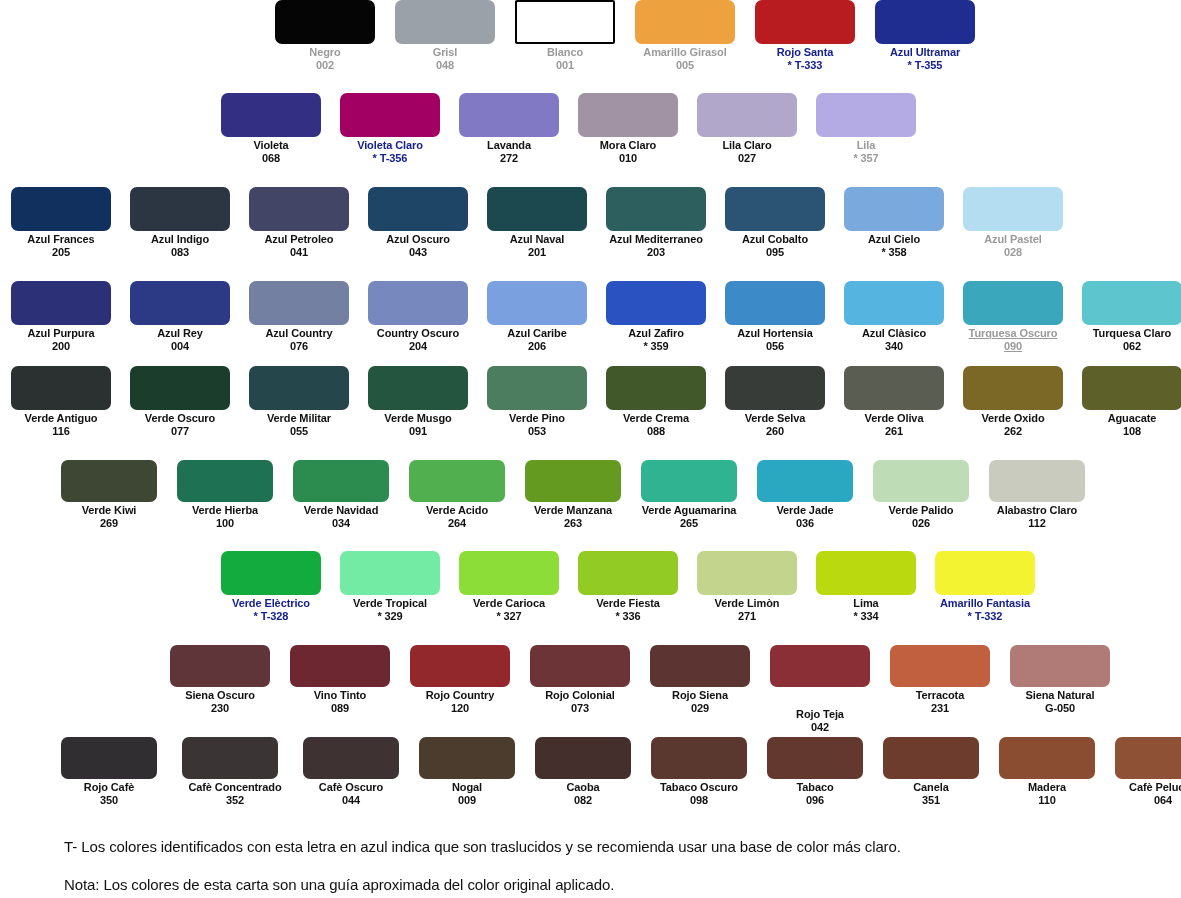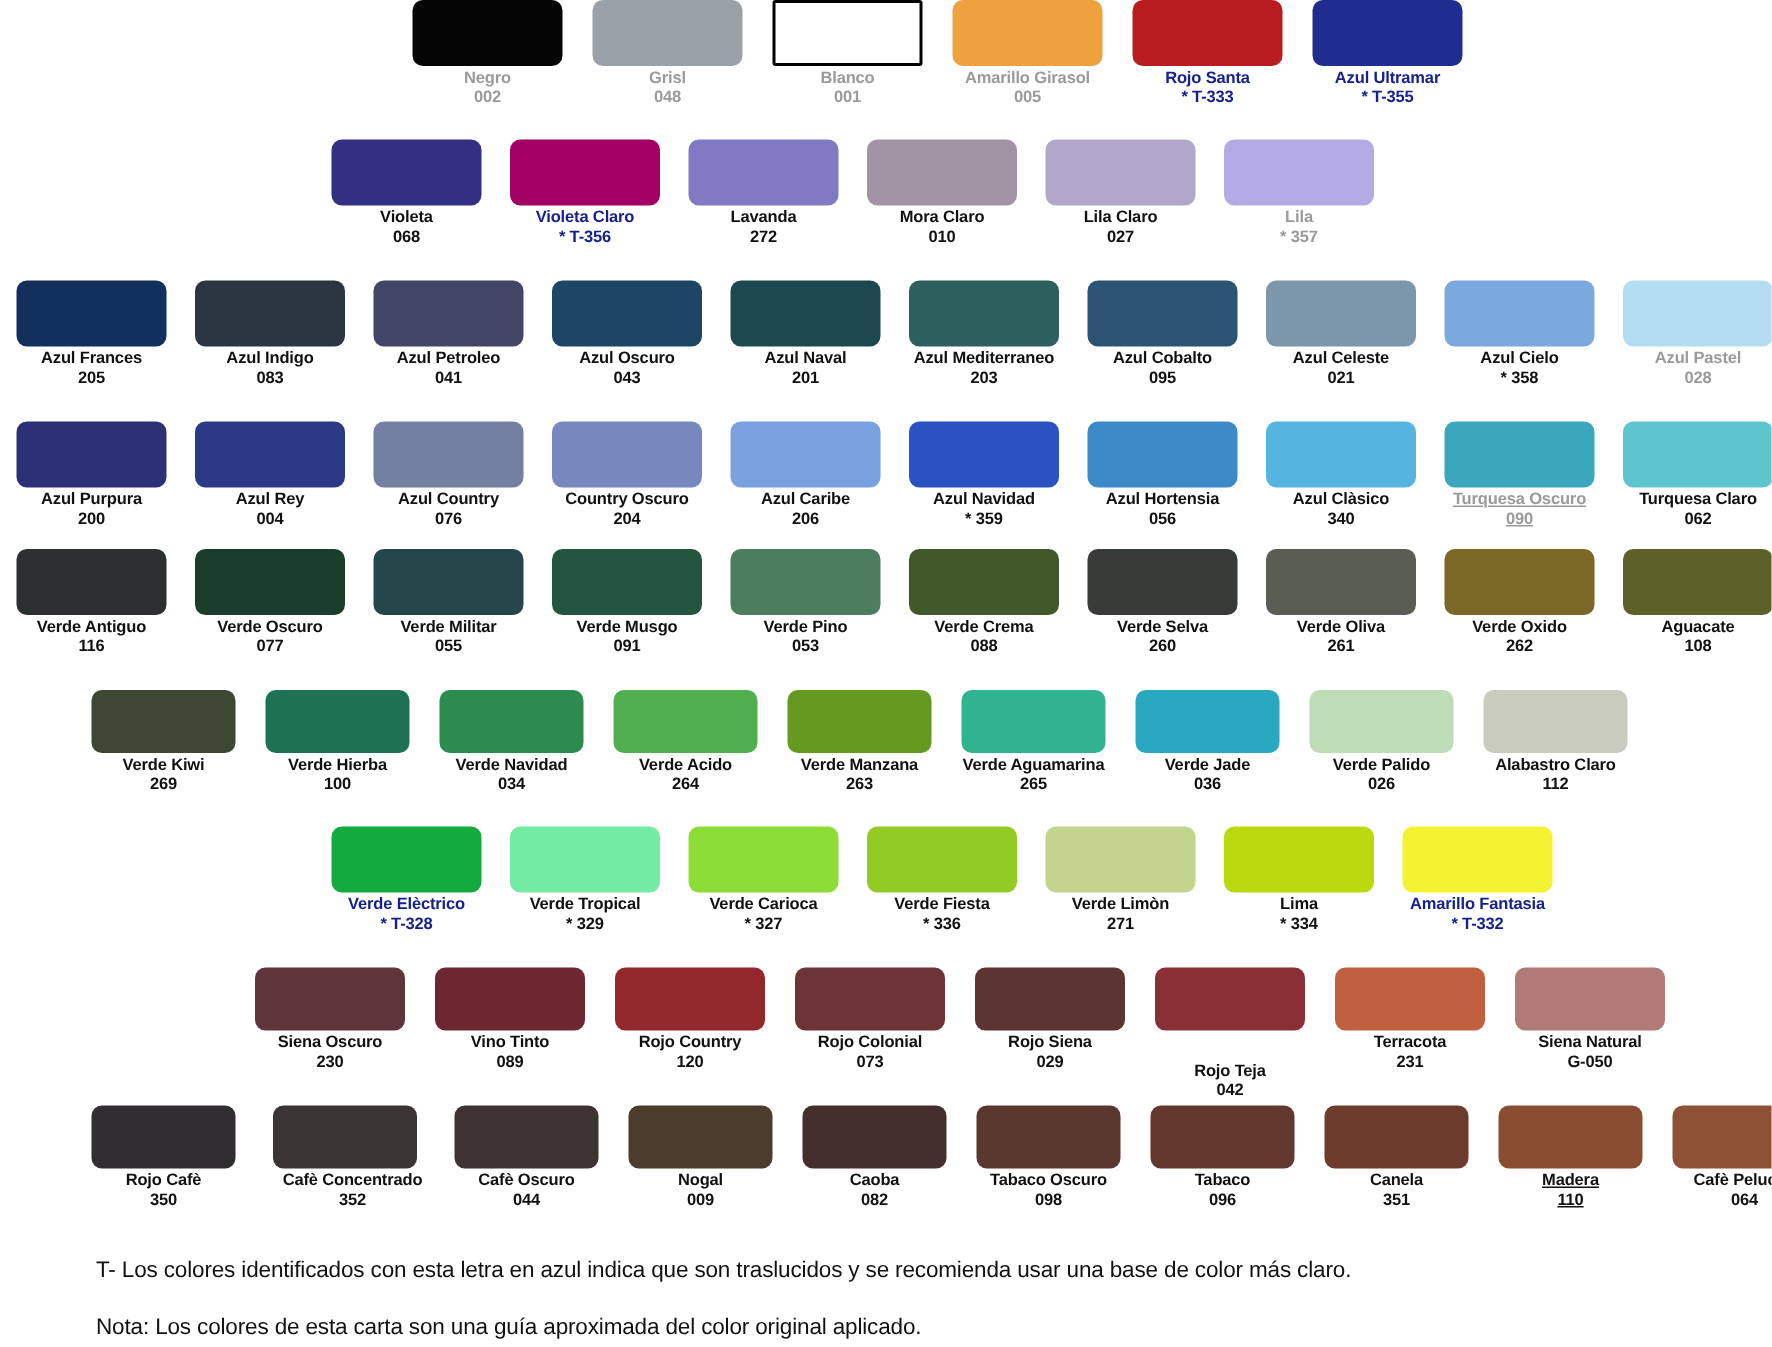--- a/index.html
+++ b/index.html
@@ -149,24 +149,20 @@
       </div>
       <div class="swatch-cell">
         <div class="chip" style="background: rgb(44, 95, 94); width: 100px; height: 44px;"></div>
         <div class="cap dark" style="width: 110px;"><span>Azul Mediterraneo</span><span class="code">203</span></div>
       </div>
       <div class="swatch-cell">
         <div class="chip" style="background: rgb(43, 84, 116); width: 100px; height: 44px;"></div>
         <div class="cap dark" style="width: 110px;"><span>Azul Cobalto</span><span class="code">095</span></div>
       </div>
       <div class="swatch-cell">
-        <div class="chip" style="background: rgb(124, 150, 171); width: 100px; height: 44px;"></div>
-        <div class="cap dark" style="width: 110px;"><span>Azul Celeste</span><span class="code">021</span></div>
-      </div>
-      <div class="swatch-cell">
         <div class="chip" style="background: rgb(122, 169, 221); width: 100px; height: 44px;"></div>
         <div class="cap dark" style="width: 110px;"><span>Azul Cielo</span><span class="code">* 358</span></div>
       </div>
       <div class="swatch-cell">
         <div class="chip" style="background: rgb(180, 221, 241); width: 100px; height: 44px;"></div>
         <div class="cap light" style="width: 110px;"><span>Azul Pastel</span><span class="code">028</span></div>
       </div>
     </div>
     <div class="row" style="position: absolute; top: 281px; left: 6px; gap: 9px;">
       <div class="swatch-cell">
@@ -184,21 +180,21 @@
       <div class="swatch-cell">
         <div class="chip" style="background: rgb(118, 136, 189); width: 100px; height: 44px;"></div>
         <div class="cap dark" style="width: 110px;"><span>Country Oscuro</span><span class="code">204</span></div>
       </div>
       <div class="swatch-cell">
         <div class="chip" style="background: rgb(123, 160, 224); width: 100px; height: 44px;"></div>
         <div class="cap dark" style="width: 110px;"><span>Azul Caribe</span><span class="code">206</span></div>
       </div>
       <div class="swatch-cell">
         <div class="chip" style="background: rgb(42, 82, 192); width: 100px; height: 44px;"></div>
-        <div class="cap dark" style="width: 110px;"><span>Azul Navidad</span><span class="code">* 359</span></div>
+        <div class="cap dark" style="width: 110px;"><span>Azul Zafiro</span><span class="code">* 359</span></div>
       </div>
       <div class="swatch-cell">
         <div class="chip" style="background: rgb(61, 138, 200); width: 100px; height: 44px;"></div>
         <div class="cap dark" style="width: 110px;"><span>Azul Hortensia</span><span class="code">056</span></div>
       </div>
       <div class="swatch-cell">
         <div class="chip" style="background: rgb(86, 180, 224); width: 100px; height: 44px;"></div>
         <div class="cap dark" style="width: 110px;"><span>Azul Clàsico</span><span class="code">340</span></div>
       </div>
       <div class="swatch-cell">
@@ -382,21 +378,21 @@
       <div class="swatch-cell">
         <div class="chip" style="background: rgb(99, 56, 46); width: 96px; height: 42px;"></div>
         <div class="cap dark" style="width: 106px;"><span>Tabaco</span><span class="code">096</span></div>
       </div>
       <div class="swatch-cell">
         <div class="chip" style="background: rgb(109, 60, 44); width: 96px; height: 42px;"></div>
         <div class="cap dark" style="width: 106px;"><span>Canela</span><span class="code">351</span></div>
       </div>
       <div class="swatch-cell">
         <div class="chip" style="background: rgb(139, 77, 50); width: 96px; height: 42px;"></div>
-        <div class="cap dark" style="width: 106px; text-decoration: underline;"><span>Madera</span><span class="code">110</span></div>
+        <div class="cap dark" style="width: 106px;"><span>Madera</span><span class="code">110</span></div>
       </div>
       <div class="swatch-cell">
         <div class="chip" style="background: rgb(142, 81, 53); width: 96px; height: 42px;"></div>
         <div class="cap dark" style="width: 106px;"><span>Cafè Peluche</span><span class="code">064</span></div>
       </div>
     </div>
   </div>
 
 <div class="footer" id="note-trans">T- Los colores identificados con esta letra en azul indica que son traslucidos y se recomienda usar una base de color más claro.</div>
 <div class="footer" id="note-general">Nota: Los colores de esta carta son una guía aproximada del color original aplicado.</div>

